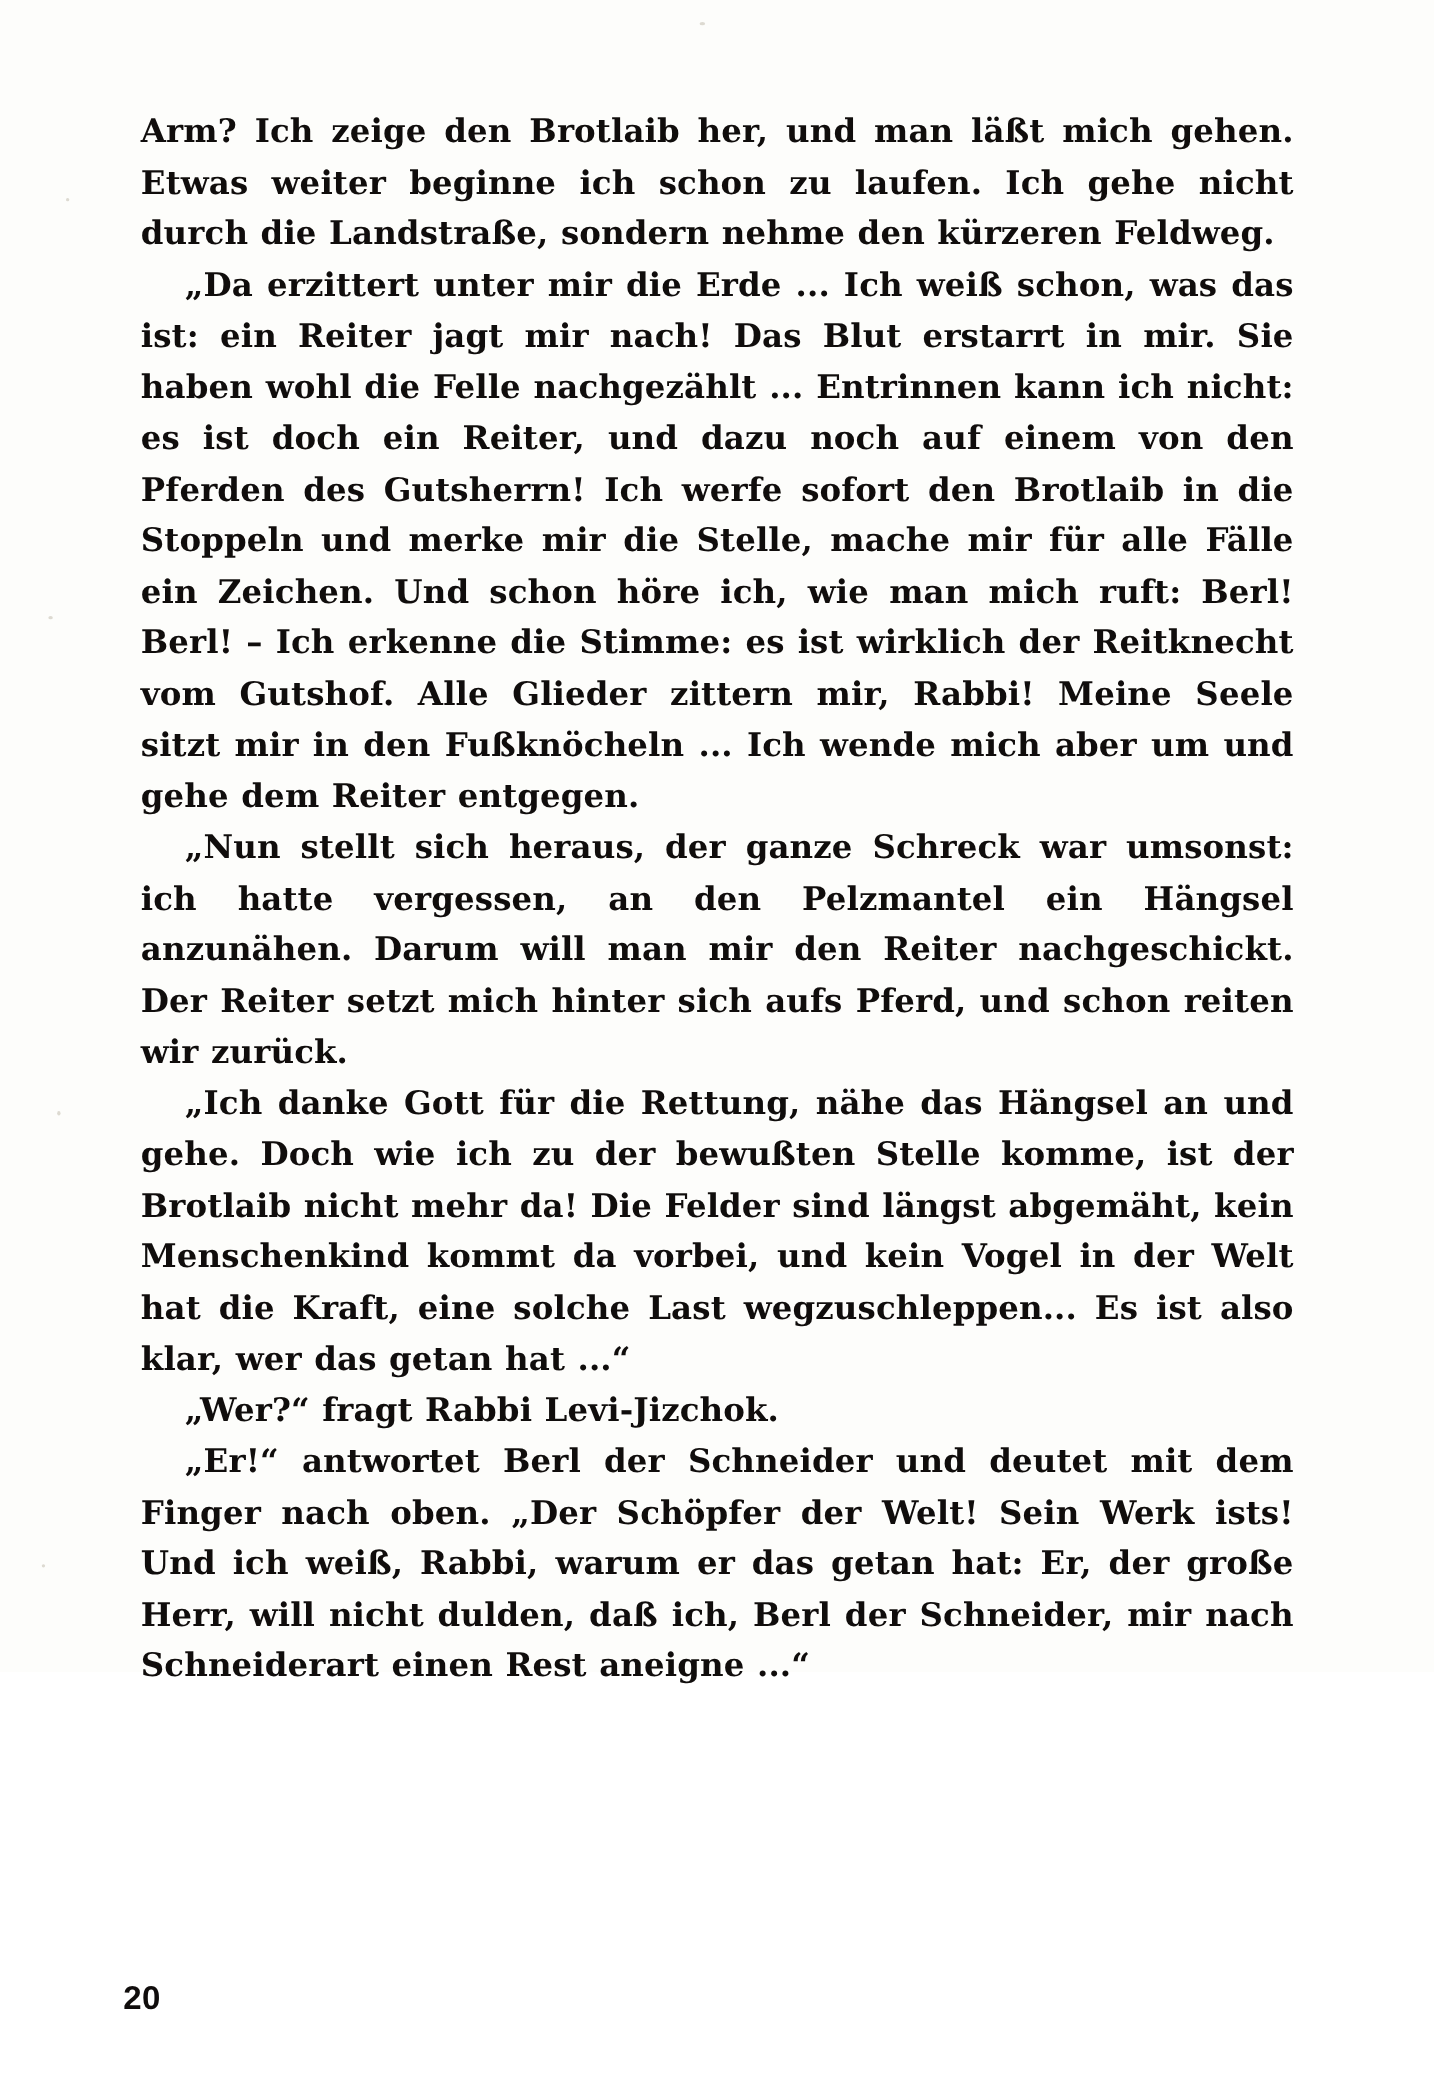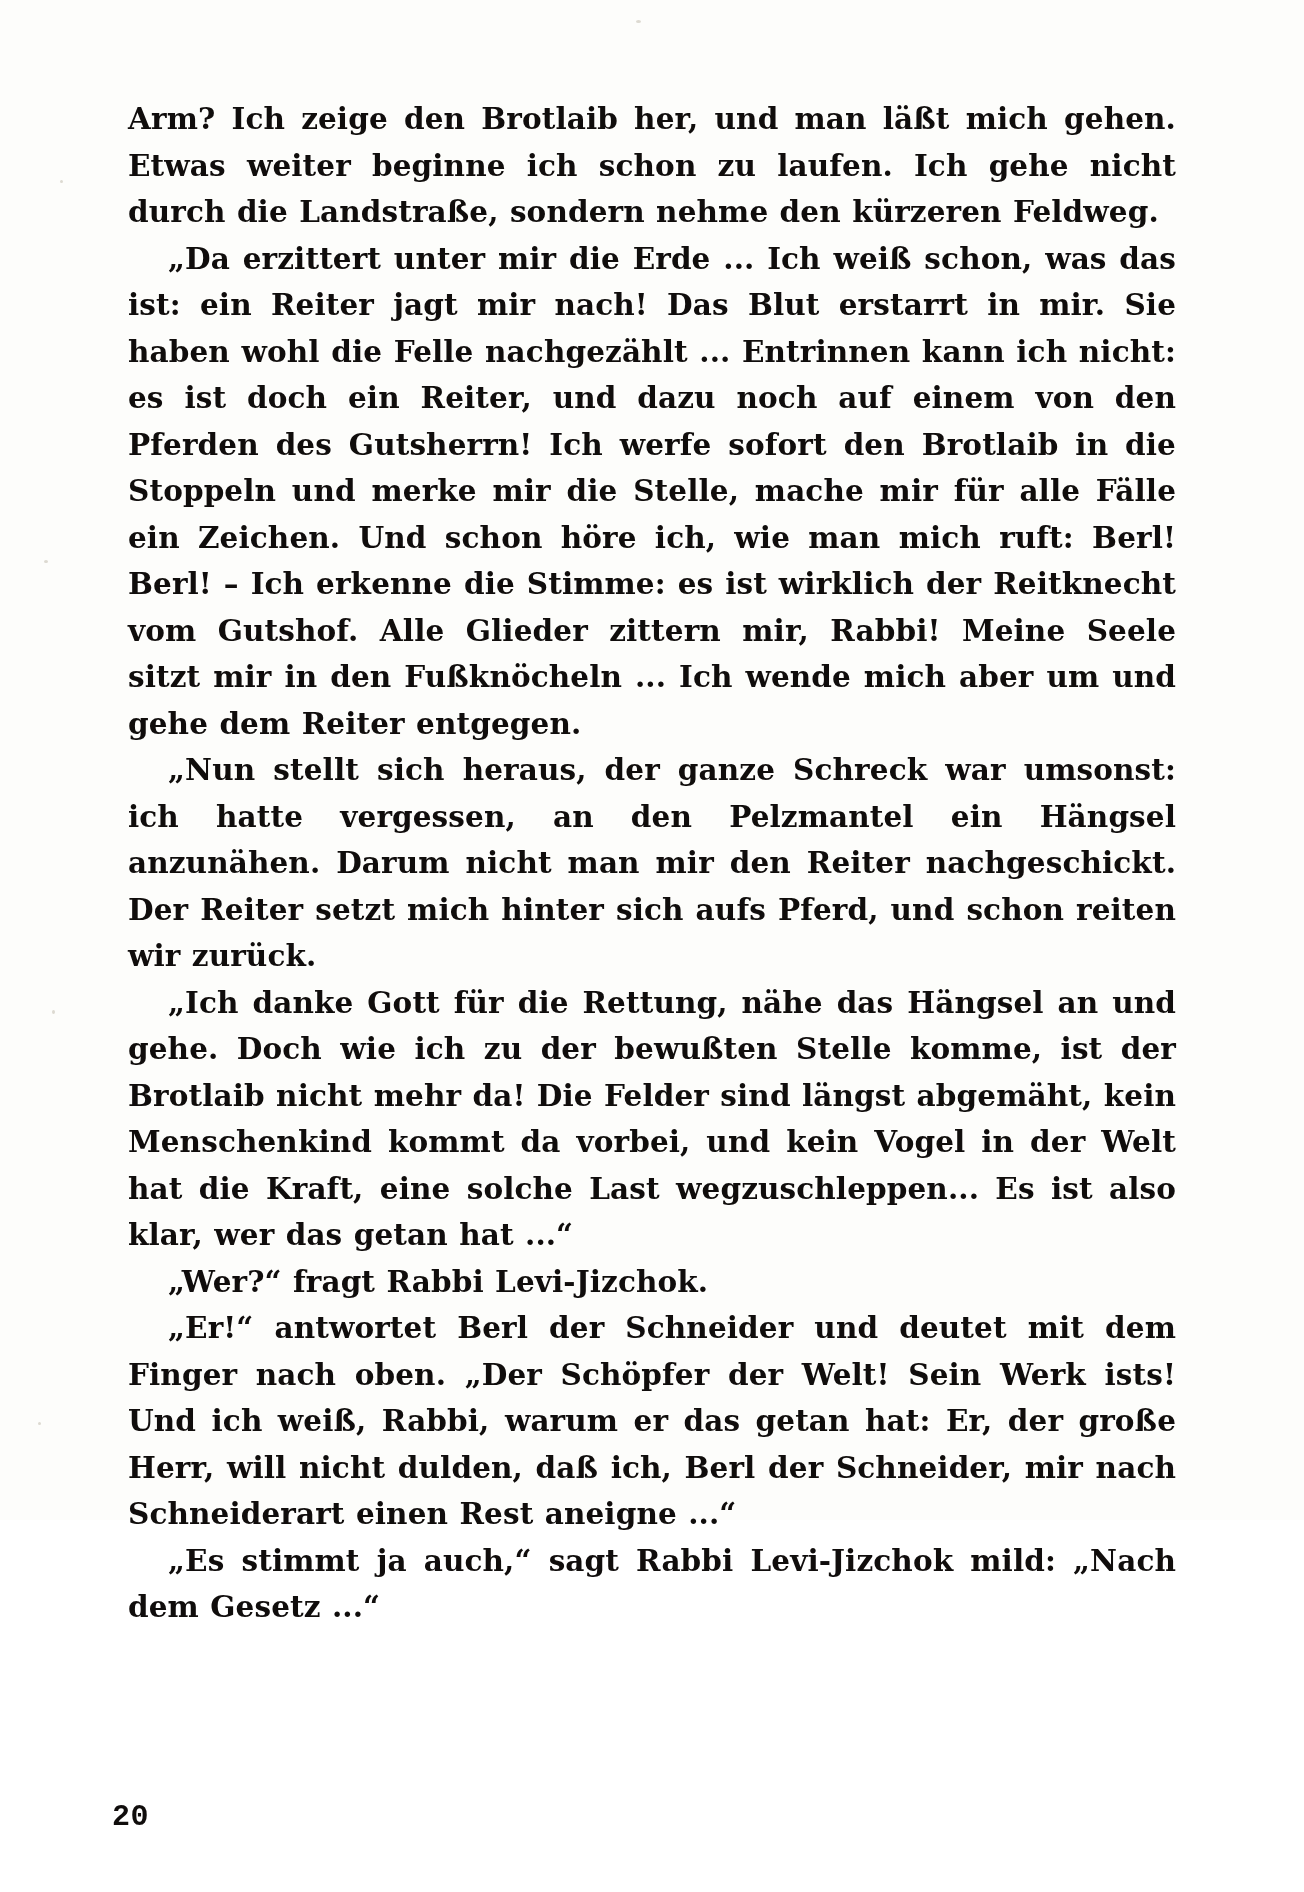--- a/index.html
+++ b/index.html
@@ -42,21 +42,21 @@
   p.para.indent {
     text-indent: 40px;
   }
   p.para:last-child {
     
   }
   .folio {
     position: absolute;
     left: 112px;
     top: 1800px;
-    font-family: Liberation Mono, monospace;
+    font-family: Liberation Sans, sans-serif;
     font-size: 30px;
     font-weight: 700;
     color: #100d0c;
     letter-spacing: 0.5px;
   }
   
   .speck {
     position: absolute;
     background: #cfcabf;
     border-radius: 50%;
@@ -70,21 +70,20 @@
 
   <div class="speck" style="left:60px; top:180px; width:3px; height:3px;"></div>
   <div class="speck" style="left:44px; top:560px; width:4px; height:3px;"></div>
   <div class="speck" style="left:52px; top:1010px; width:3px; height:4px;"></div>
   <div class="speck" style="left:38px; top:1422px; width:3px; height:3px;"></div>
   <div class="speck" style="left:636px; top:20px; width:5px; height:3px;"></div>
 
   <div class="text-block">
     <p class="para">Arm? Ich zeige den Brotlaib her, und man läßt mich gehen. Etwas weiter beginne ich schon zu laufen. Ich gehe nicht durch die Landstraße, sondern nehme den kürzeren Feldweg.</p>
     <p class="para indent">„Da erzittert unter mir die Erde ... Ich weiß schon, was das ist: ein Reiter jagt mir nach! Das Blut erstarrt in mir. Sie haben wohl die Felle nachgezählt ... Entrinnen kann ich nicht: es ist doch ein Reiter, und dazu noch auf einem von den Pferden des Gutsherrn! Ich werfe sofort den Brotlaib in die Stoppeln und merke mir die Stelle, mache mir für alle Fälle ein Zeichen. Und schon höre ich, wie man mich ruft: Berl! Berl! – Ich erkenne die Stimme: es ist wirklich der Reitknecht vom Gutshof. Alle Glieder zittern mir, Rabbi! Meine Seele sitzt mir in den Fußknöcheln ... Ich wende mich aber um und gehe dem Reiter entgegen.</p>
-    <p class="para indent">„Nun stellt sich heraus, der ganze Schreck war umsonst: ich hatte vergessen, an den Pelzmantel ein Hängsel anzunähen. Darum nicht man mir den Reiter nachgeschickt. Der Reiter setzt mich hinter sich aufs Pferd, und schon reiten wir zurück.</p>
+    <p class="para indent">„Nun stellt sich heraus, der ganze Schreck war umsonst: ich hatte vergessen, an den Pelzmantel ein Hängsel anzunähen. Darum will man mir den Reiter nachgeschickt. Der Reiter setzt mich hinter sich aufs Pferd, und schon reiten wir zurück.</p>
     <p class="para indent">„Ich danke Gott für die Rettung, nähe das Hängsel an und gehe. Doch wie ich zu der bewußten Stelle komme, ist der Brotlaib nicht mehr da! Die Felder sind längst abgemäht, kein Menschenkind kommt da vorbei, und kein Vogel in der Welt hat die Kraft, eine solche Last wegzuschleppen... Es ist also klar, wer das getan hat ...“</p>
     <p class="para indent">„Wer?“ fragt Rabbi Levi-Jizchok.</p>
     <p class="para indent">„Er!“ antwortet Berl der Schneider und deutet mit dem Finger nach oben. „Der Schöpfer der Welt! Sein Werk ists! Und ich weiß, Rabbi, warum er das getan hat: Er, der große Herr, will nicht dulden, daß ich, Berl der Schneider, mir nach Schneiderart einen Rest aneigne ...“</p>
-    <p class="para indent">„Es stimmt ja auch,“ sagt Rabbi Levi-Jizchok mild: „Nach dem Gesetz ...“</p>
   </div>
 
   <div class="folio">20</div>
 </div>
 
 </body></html>

